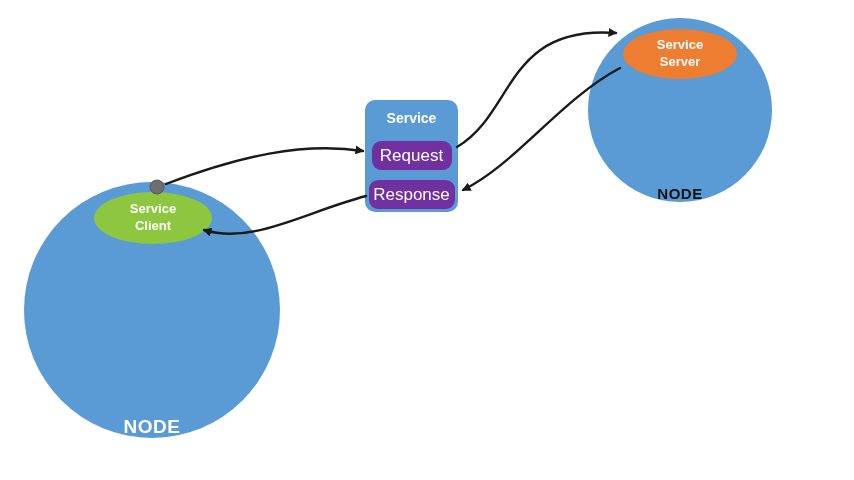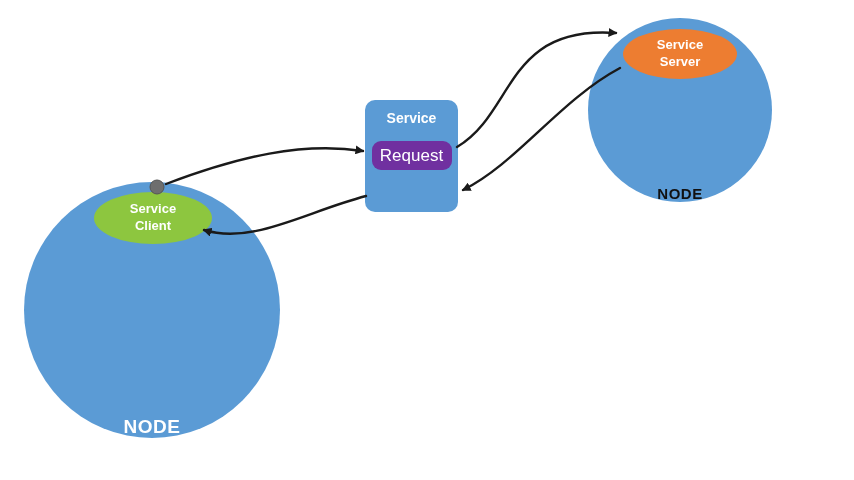--- a/index.html
+++ b/index.html
@@ -121,20 +121,21 @@
   </div>
 
   <div class="ellipse server">
     <span>Service
 Server</span>
   </div>
 
   <div class="service-box">
     <div class="service-title">Service</div>
     <div class="pill request">Request</div>
+    <div class="pill response">Response</div>
   </div>
 
   <svg class="wires" viewBox="0 0 854 480">
     <defs>
       <marker id="arr" markerWidth="9" markerHeight="9" refX="7.5" refY="4.5" orient="auto" markerUnits="userSpaceOnUse">
         <path class="arrowhead" d="M0,0 L9,4.5 L0,9 Z"></path>
       </marker>
     </defs>
 
     <path class="arrow" d="M 166 184 C 240 156, 302 142, 363 151" marker-end="url(#arr)"></path>

